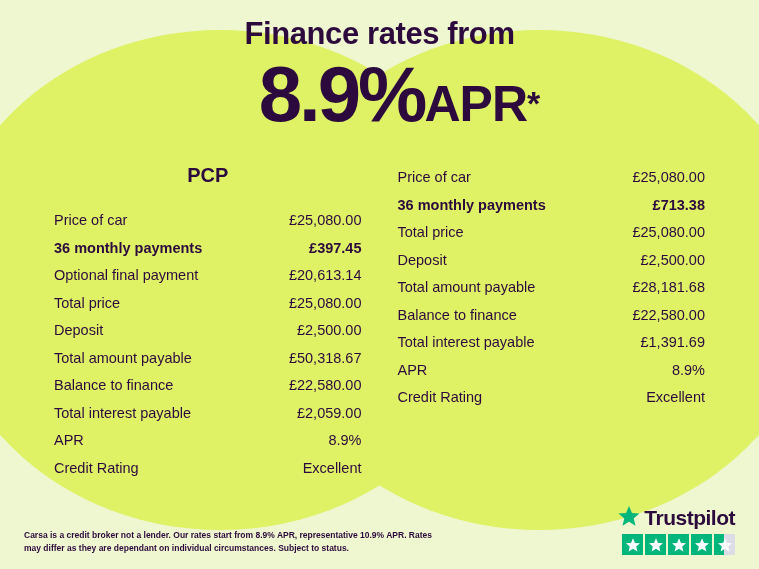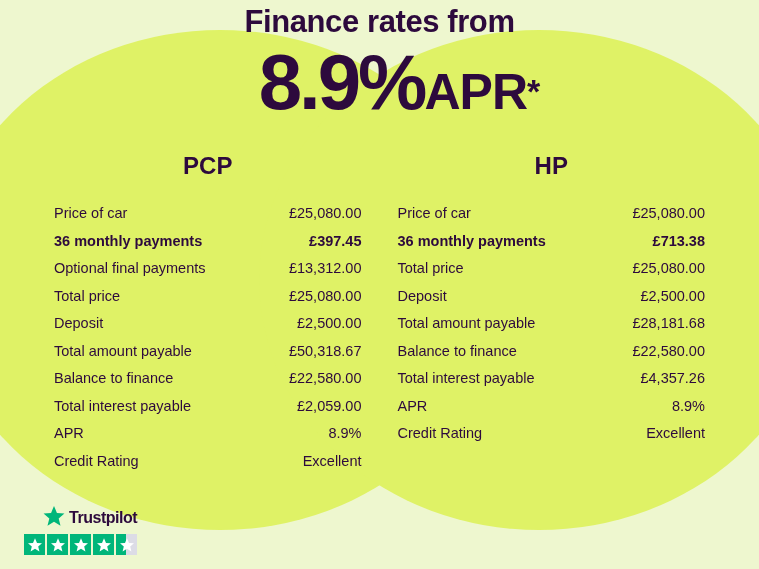--- a/index.html
+++ b/index.html
@@ -41,21 +41,21 @@
     position: relative;
     z-index: 3;
     width: 100%;
     height: 100%;
   }
   .headline {
     text-align: center;
     font-size: 31px;
     font-weight: bold;
     letter-spacing: -0.4px;
-    padding-top: 4px;
+    padding-top: 16px;
     color: #2d0a3d;
   }
   .rate-row {
     text-align: center;
     margin-top: 2px;
     white-space: nowrap;
     margin-left: 40px;
   }
   .rate-big {
     font-size: 78px;
@@ -82,21 +82,21 @@
     display: flex;
     margin-top: 28px;
     padding: 0 36px;
   }
   .panel {
     width: 50%;
     padding: 0 18px;
   }
   .panel-title {
     text-align: center;
-    font-size: 24px;
+    font-size: 20px;
     font-weight: bold;
     margin-bottom: 20px;
     color: #2d0a3d;
   }
   .row {
     display: flex;
     justify-content: space-between;
     align-items: baseline;
     font-size: 14.5px;
     line-height: 1;
@@ -128,21 +128,21 @@
     text-align: right;
   }
   .tp-head {
     display: flex;
     align-items: center;
     gap: 4px;
     justify-content: flex-end;
     margin-bottom: 3px;
   }
   .tp-name {
-    font-size: 16px;
+    font-size: 21px;
     font-weight: bold;
     letter-spacing: -0.5px;
     color: #2d0a3d;
   }
   .tp-stars {
     display: flex;
     gap: 2px;
     justify-content: flex-end;
   }
   .tp-star {
@@ -179,22 +179,22 @@
 
         <div class="row">
           <span class="label">Price of car</span>
           <span class="value">£25,080.00</span>
         </div>
         <div class="row bold">
           <span class="label">36 monthly payments</span>
           <span class="value">£397.45</span>
         </div>
         <div class="row">
-          <span class="label">Optional final payments</span>
-          <span class="value">£13,312.00</span>
+          <span class="label">Optional final payment</span>
+          <span class="value">£20,613.14</span>
         </div>
         <div class="row">
           <span class="label">Total price</span>
           <span class="value">£25,080.00</span>
         </div>
         <div class="row">
           <span class="label">Deposit</span>
           <span class="value">£2,500.00</span>
         </div>
         <div class="row">
@@ -213,21 +213,20 @@
           <span class="label">APR</span>
           <span class="value">8.9%</span>
         </div>
         <div class="row">
           <span class="label">Credit Rating</span>
           <span class="value">Excellent</span>
         </div>
       </div>
 
       <div class="panel">
-        <div class="panel-title">HP</div>
 
         <div class="row">
           <span class="label">Price of car</span>
           <span class="value">£25,080.00</span>
         </div>
         <div class="row bold">
           <span class="label">36 monthly payments</span>
           <span class="value">£713.38</span>
         </div>
         <div class="row">
@@ -241,36 +240,37 @@
         <div class="row">
           <span class="label">Total amount payable</span>
           <span class="value">£28,181.68</span>
         </div>
         <div class="row">
           <span class="label">Balance to finance</span>
           <span class="value">£22,580.00</span>
         </div>
         <div class="row">
           <span class="label">Total interest payable</span>
-          <span class="value">£4,357.26</span>
+          <span class="value">£1,391.69</span>
         </div>
         <div class="row">
           <span class="label">APR</span>
           <span class="value">8.9%</span>
         </div>
         <div class="row">
           <span class="label">Credit Rating</span>
           <span class="value">Excellent</span>
         </div>
       </div>
 
     </div>
   </div>
 
   <div class="footer">
+    <div class="disclaimer">Carsa is a credit broker not a lender. Our rates start from 8.9% APR, representative 10.9% APR. Rates may differ as they are dependant on individual circumstances. Subject to status.</div>
 
     <div class="trustpilot">
       <div class="tp-head">
         <span>
           <svg width="22" height="22" viewBox="0 0 24 24">
               <polygon points="12,1 15.2,8.6 23.4,9.2 17.1,14.6 19.1,22.6 12,18.2 4.9,22.6 6.9,14.6 0.6,9.2 8.8,8.6" fill="#00b67a"></polygon>
             </svg>
         </span>
         <span class="tp-name">Trustpilot</span>
       </div>

